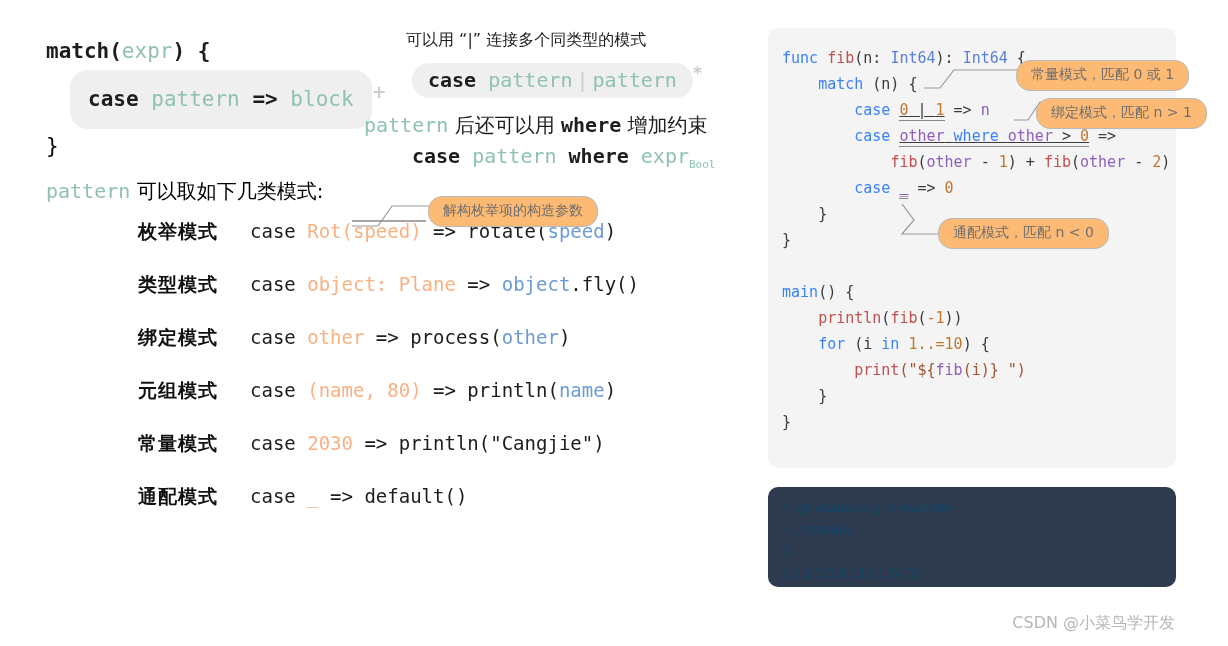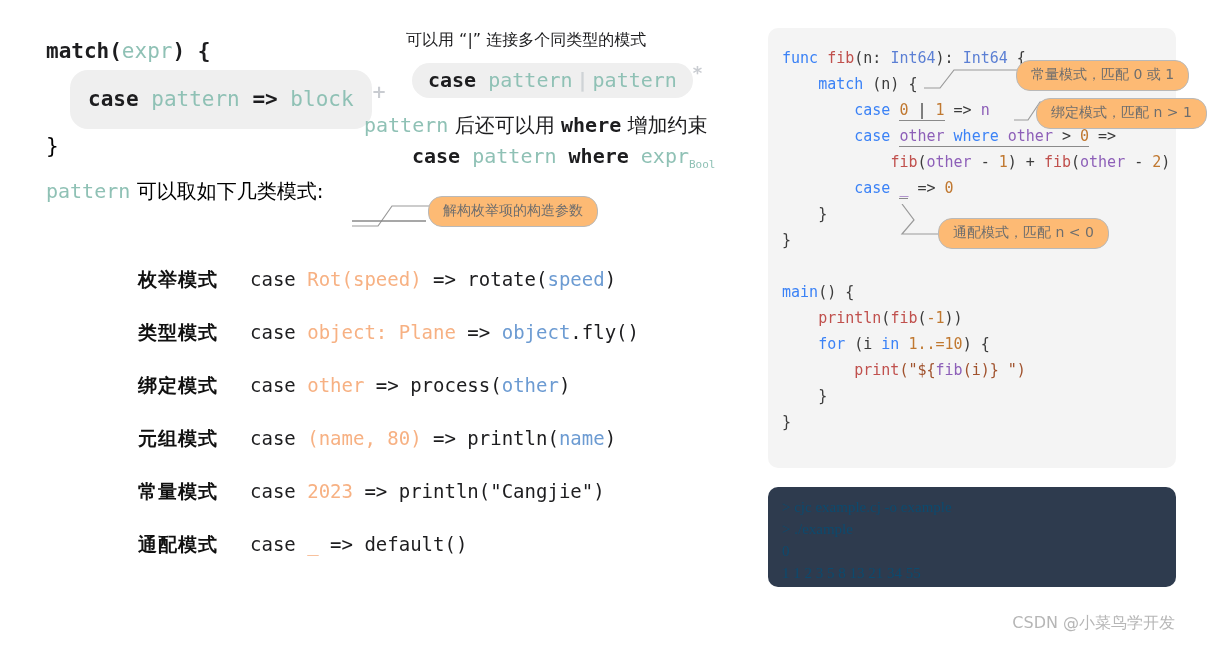--- a/index.html
+++ b/index.html
@@ -31,21 +31,20 @@
   .note{position:absolute;font-size:20px;color:#1d1d1f;white-space:pre;}
   .note-cn{font-family:"DejaVu Sans","Liberation Sans",sans-serif;}
 
   
   .plist{position:absolute;left:46px;top:178px;}
   .plist-head{font-size:20px;white-space:pre;margin-bottom:10px;}
   .prow{display:flex;align-items:baseline;height:53px;}
   .pname{
     width:112px;margin-left:92px;font-size:19px;font-weight:bold;color:#111;
     letter-spacing:1px;
-    margin-top:48px;
   }
   .pcode{font-size:19px;white-space:pre;}
   .orange{color:#f7b183;}
   .blue{color:#6c9bd2;}
   .dark{color:#1d1d1f;}
 
   
   .bubble{
     position:absolute;border:1px solid #b9b9b9;border-radius:14px;
     background:#fdba74;color:#6e6e6e;font-size:14px;
@@ -63,21 +62,21 @@
     font-family:"DejaVu Sans Mono","Liberation Mono",monospace;
     font-size:15px;line-height:26px;white-space:pre;color:#3b3b3b;
   }
   .c-kw{color:#3b82f6;}        
   .c-fn{color:#c0504d;}        
   .c-var{color:#8d5fb8;}       
   .c-num{color:#c07830;}       
   .c-type{color:#5b7fd4;}
   .c-str{color:#a0522d;}
   .c-pl{color:#3b3b3b;}
-  .uline{border-bottom:1.6px solid #8a8a8a;padding-bottom:1px;}
+  .uline{border-bottom:1.6px solid #8a8a8a;padding-bottom:1px;text-decoration:underline;}
 
   
   .term{
     position:absolute;left:768px;top:487px;width:408px;height:100px;
     background:#2e3b4e;border-radius:10px;
   }
   .term-txt{
     position:absolute;left:782px;top:496px;
     font-family:Liberation Serif, serif;
     font-size:15px;line-height:22px;color:#0c4a6e;white-space:pre;
@@ -128,21 +127,21 @@
       <div class="pcode mono"><span class="dark">case </span><span class="orange">other</span><span class="dark"> =&gt; </span><span class="dark">process(</span><span class="blue">other</span><span class="dark">)</span></div>
     </div>
 
     <div class="prow">
       <div class="pname">元组模式</div>
       <div class="pcode mono"><span class="dark">case </span><span class="orange">(name, 80)</span><span class="dark"> =&gt; </span><span class="dark">println(</span><span class="blue">name</span><span class="dark">)</span></div>
     </div>
 
     <div class="prow">
       <div class="pname">常量模式</div>
-      <div class="pcode mono"><span class="dark">case </span><span class="orange">2023</span><span class="dark"> =&gt; </span><span class="dark">println("Cangjie")</span><span class="blue"></span><span class="dark"></span></div>
+      <div class="pcode mono"><span class="dark">case </span><span class="orange">2030</span><span class="dark"> =&gt; </span><span class="dark">println("Cangjie")</span><span class="blue"></span><span class="dark"></span></div>
     </div>
 
     <div class="prow">
       <div class="pname">通配模式</div>
       <div class="pcode mono"><span class="dark">case </span><span class="orange">_</span><span class="dark"> =&gt; </span><span class="dark">default()</span><span class="blue"></span><span class="dark"></span></div>
     </div>
   </div>
 
   <svg class="leader" style="left:352px;top:196px;" width="84" height="34">
     <polyline points="0,30 26,30 40,10 84,10" fill="none" stroke="#9a9a9a" stroke-width="1.2"></polyline>

